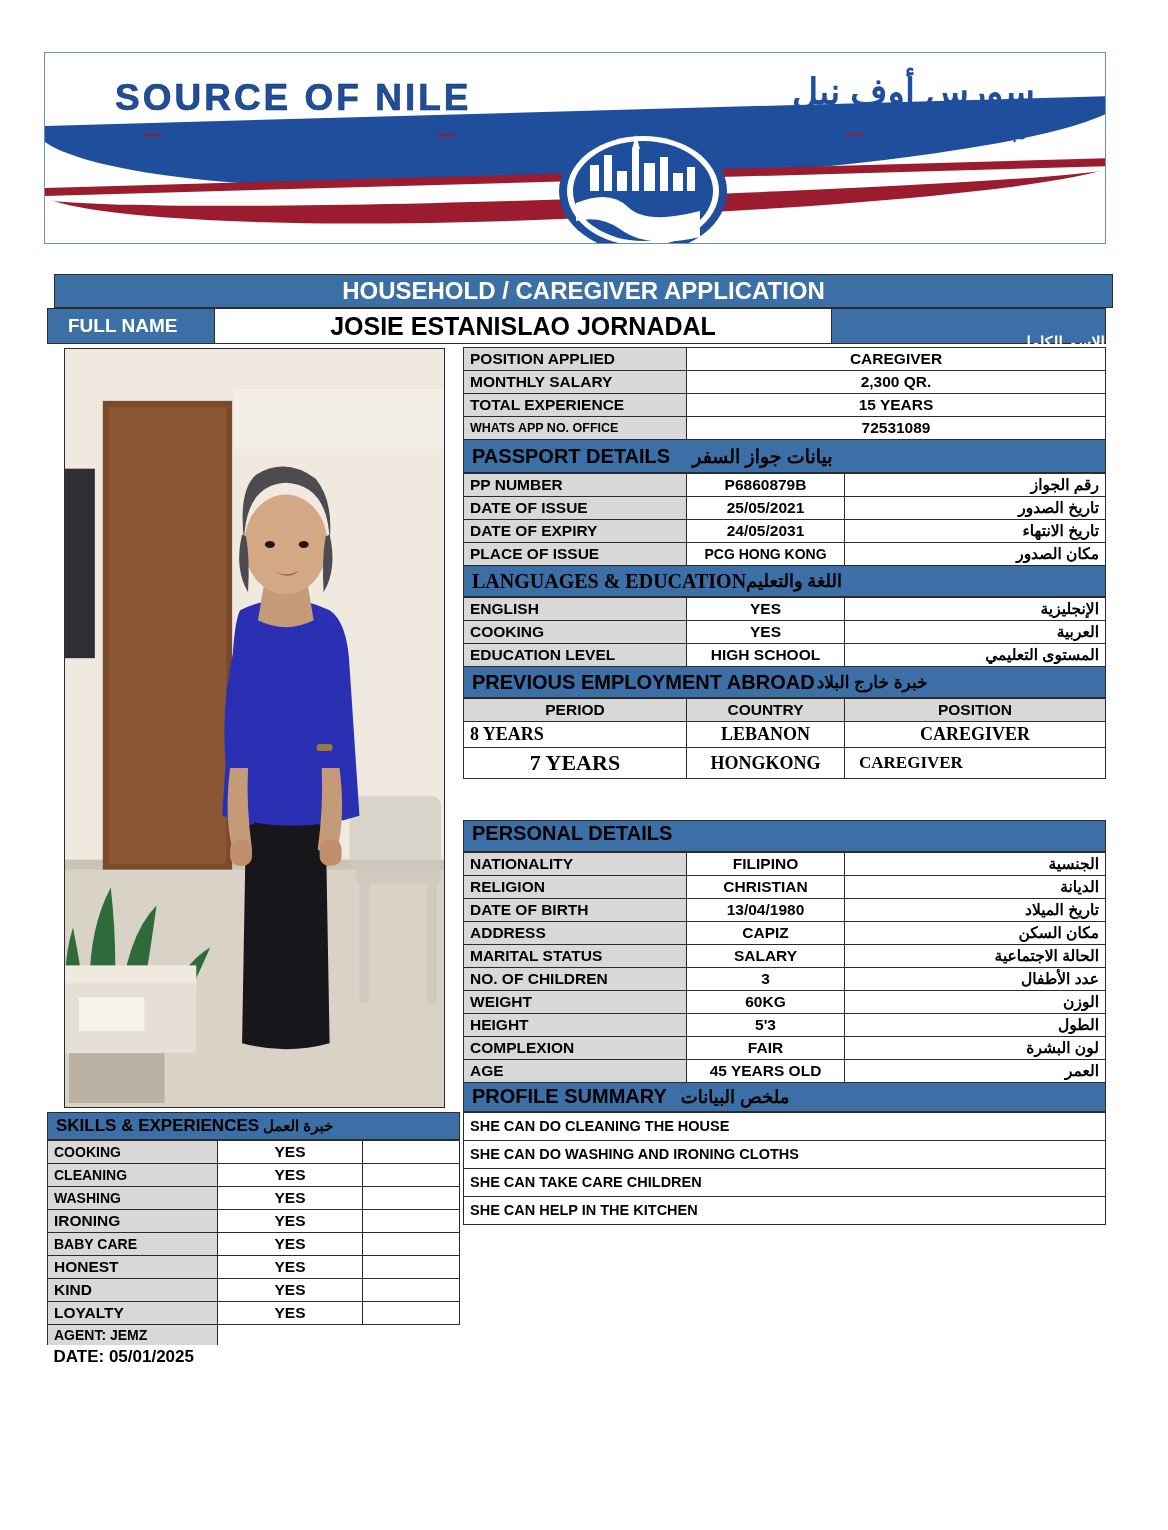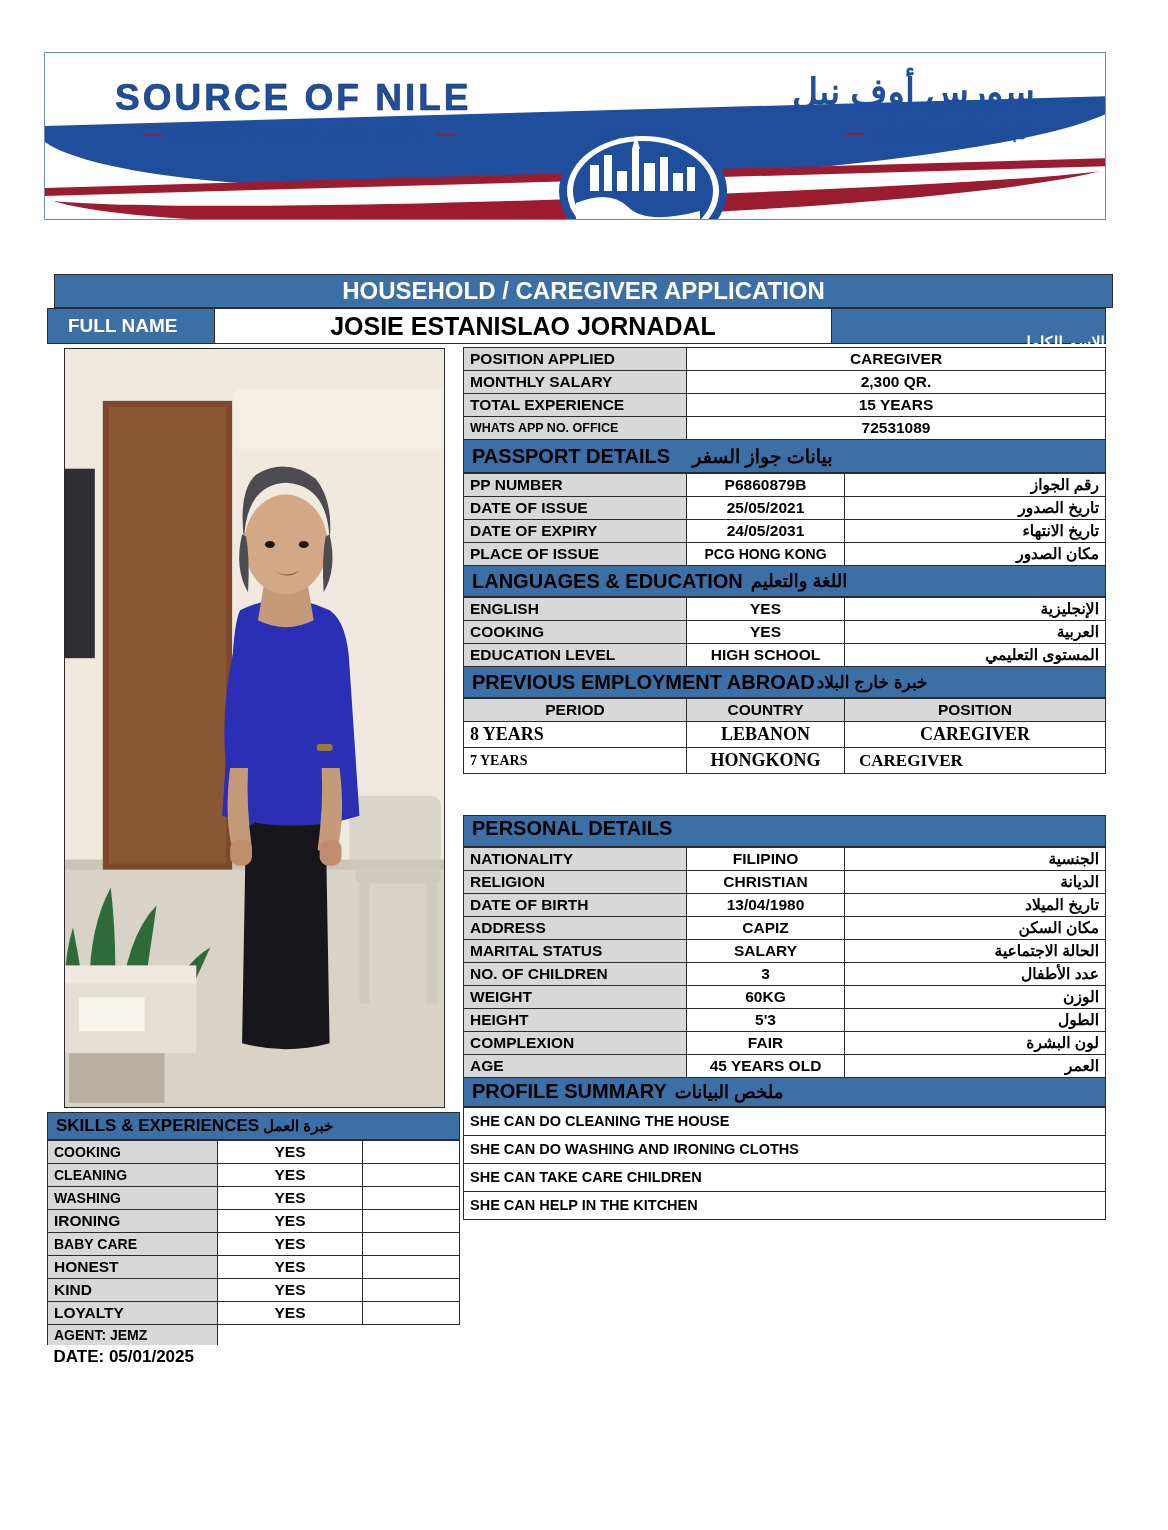--- a/index.html
+++ b/index.html
@@ -14,21 +14,21 @@
     position:absolute; left:0; top:0; width:1168px; height:1530px;
     background:#ffffff;
   }
   .sheet {
     position:absolute; left:44px; top:52px; width:1068px; height:1412px;
     background:#ffffff;
   }
 
   
   .letterhead {
-    position:relative; width:1062px; height:168px;
+    position:relative; width:1062px; height:192px;
     border:1px solid #6d8fbb; background:#ffffff; overflow:hidden;
   }
   .lh-band-blue {
     position:absolute; left:-10px; top:58px; width:1090px; height:74px;
     background:#1f4e9c;
     border-radius:0 0 60% 40% / 0 0 100% 100%;
     transform:rotate(-1.6deg);
   }
   .lh-band-red {
     position:absolute; left:-10px; top:120px; width:1090px; height:46px;
@@ -272,21 +272,21 @@
           <td class="ar">تاريخ الانتهاء</td>
         </tr>
         <tr>
           <td class="lbl">PLACE OF ISSUE</td>
           <td class="val" style="font-size:14px">PCG HONG KONG</td>
           <td class="ar">مكان الصدور</td>
         </tr>
       </tbody>
     </table>
 
-    <div class="secbar" style="display:flex; align-items:center; gap:8px; height:32px; margin-top:-1px;">
+    <div class="secbar" style="display:flex; align-items:center; height:32px; margin-top:-1px;font-family:Liberation Serif, serif;">
       <span>LANGUAGES &amp; EDUCATION</span>
       <span style="font-size:18px; direction:rtl;">اللغة والتعليم</span>
     </div>
     <table class="tbl full">
       <colgroup>
             <col style="width:223px">
             <col style="width:158px">
             <col>
           </colgroup>
       <tbody>
@@ -323,21 +323,21 @@
           <td class="lbl" style="text-align:center">PERIOD</td>
           <td class="lbl" style="text-align:center">COUNTRY</td>
           <td class="lbl" style="text-align:center">POSITION</td>
         </tr>
         <tr>
           <td style="font-weight:bold; font-size:18px; font-family:'Liberation Serif', serif;">8 YEARS</td>
           <td style="font-weight:bold; font-size:18px; text-align:center; font-family:'Liberation Serif', serif;">LEBANON</td>
           <td style="font-weight:bold; font-size:18px; text-align:center; font-family:'Liberation Serif', serif;">CAREGIVER</td>
         </tr>
         <tr>
-          <td style="font-weight:bold; font-size:14px; font-family:'Liberation Serif', serif;">7 YEARS</td>
+          <td style="font-weight:bold; font-size:22px; font-family:'Liberation Serif', serif;text-align:center;">7 YEARS</td>
           <td style="font-weight:bold; font-size:18px; text-align:center; font-family:'Liberation Serif', serif;">HONGKONG</td>
           <td style="font-weight:bold; font-size:17px; text-align:left; padding-left:14px; font-family:'Liberation Serif', serif;">CAREGIVER</td>
         </tr>
         <tr>
           <td style="height:42px; border:none;"></td>
           <td style="border:none;"></td>
           <td style="border:none;"></td>
         </tr>
       </tbody>
     </table>
@@ -398,21 +398,21 @@
           <td class="ar">لون البشرة</td>
         </tr>
         <tr>
           <td class="lbl">AGE</td>
           <td class="val">45 YEARS OLD</td>
           <td class="ar">العمر</td>
         </tr>
       </tbody>
     </table>
 
-    <div class="secbar" style="display:flex; align-items:center; gap:8px; height:30px; margin-top:-1px;">
+    <div class="secbar" style="display:flex; align-items:center; gap:14px; height:30px; margin-top:-1px;">
       <span>PROFILE SUMMARY</span>
       <span style="font-size:18px; direction:rtl;">ملخص البيانات</span>
     </div>
     <table class="tbl full">
       <tbody>
         <tr>
           <td style="font-weight:bold; font-size:14.5px; height:28px;">SHE CAN DO CLEANING THE HOUSE</td>
         </tr>
         <tr>
           <td style="font-weight:bold; font-size:14.5px; height:28px;">SHE CAN DO WASHING AND IRONING CLOTHS</td>

